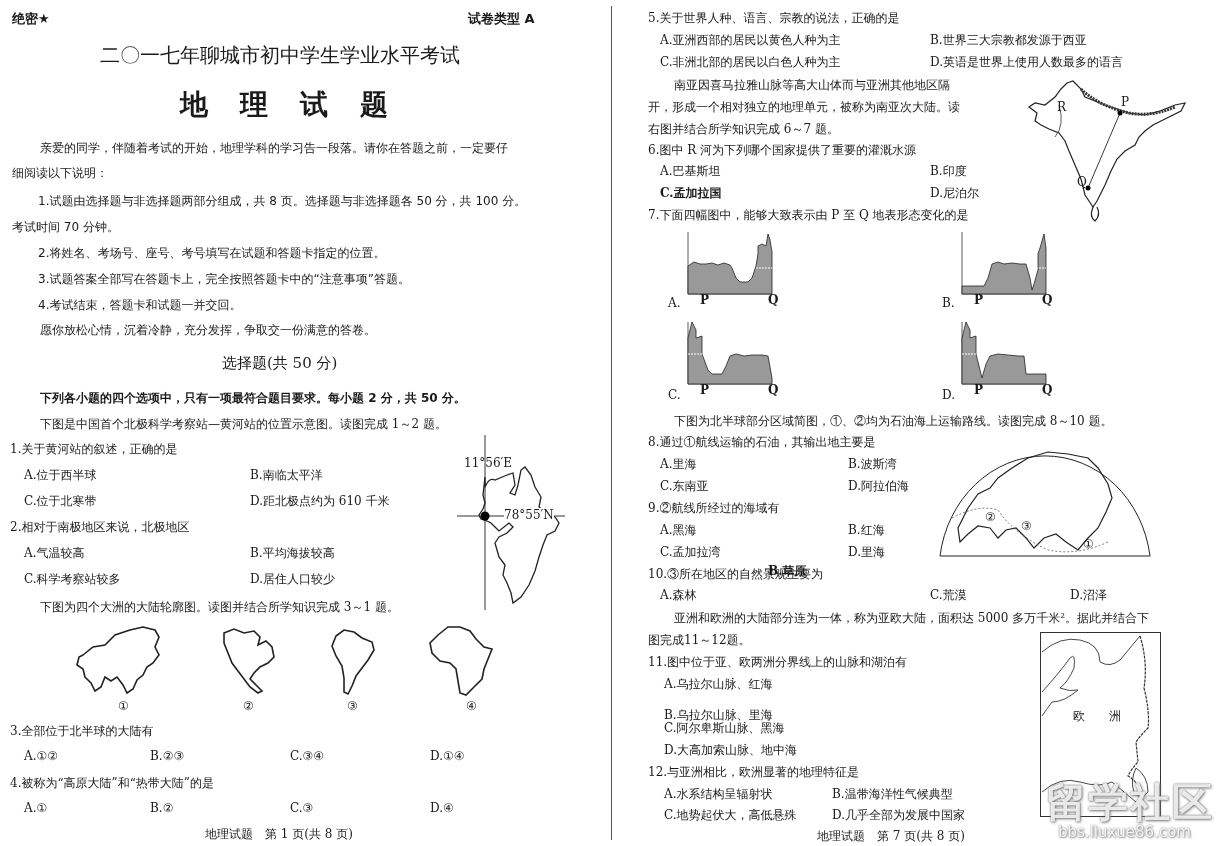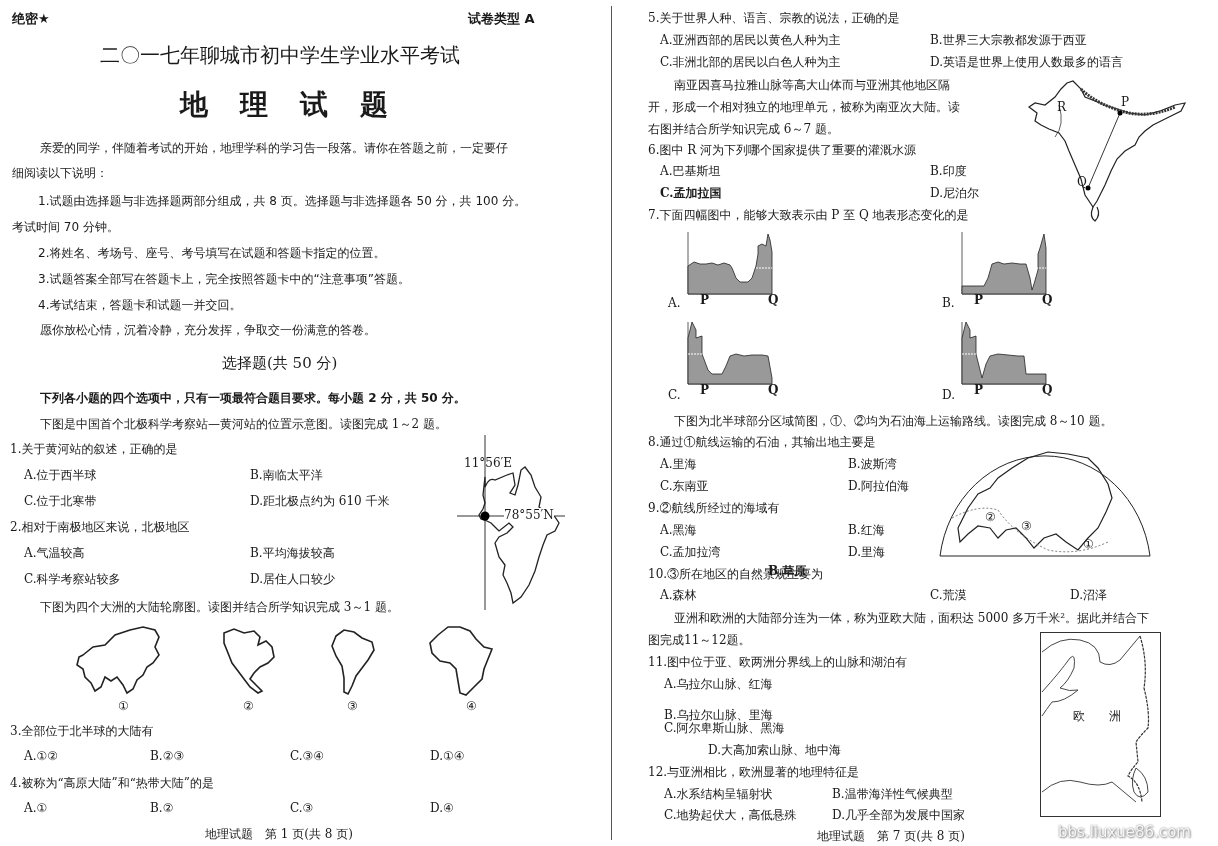--- a/index.html
+++ b/index.html
@@ -210,26 +210,27 @@
     <path d="M100,4 Q108,30 104,56 Q110,80 108,96 Q100,104 96,110 L98,130 Q92,136 88,144 Q100,150 102,170" fill="none" stroke="#333" stroke-width="1.2" stroke-dasharray="3 1"></path>
     <path d="M2,160 Q20,144 40,150 Q60,156 72,150 Q84,160 96,170" fill="none" stroke="#333" stroke-width="0.9"></path>
     <path d="M96,136 Q108,144 108,160 Q100,170 94,160 Q90,148 96,136 Z" fill="none" stroke="#333" stroke-width="0.9"></path>
   </svg>
   <div class="abs t12" style="left:1073px;top:708px;">欧　　洲</div>
 
   <div class="abs t12" style="left:648px;top:654px;">11.图中位于亚、欧两洲分界线上的山脉和湖泊有</div>
   <div class="abs t12" style="left:664px;top:676px;">A.乌拉尔山脉、红海</div>
   <div class="abs t12" style="left:664px;top:698px;margin-top:9px;">B.乌拉尔山脉、里海</div>
   <div class="abs t12" style="left:664px;top:720px;">C.阿尔卑斯山脉、黑海</div>
-  <div class="abs t12" style="left:664px;top:742px;margin-left:44px;">D.大高加索山脉、地中海</div>
+  <div class="abs t12" style="left:664px;top:742px;">D.大高加索山脉、地中海</div>
 
   <div class="abs t12" style="left:648px;top:764px;">12.与亚洲相比，欧洲显著的地理特征是</div>
   <div class="abs t12" style="left:664px;top:786px;">A.水系结构呈辐射状</div>
   <div class="abs t12" style="left:832px;top:786px;">B.温带海洋性气候典型</div>
   <div class="abs t12" style="left:664px;top:807px;">C.地势起伏大，高低悬殊</div>
   <div class="abs t12" style="left:832px;top:807px;">D.几乎全部为发展中国家</div>
 
   <div class="abs t12" style="left:817px;top:828px;">地理试题　第 7 页(共 8 页)</div>
 </div>
 
 <div class="wm">
+  <div class="wm-big">留学社区</div>
   <div class="wm-url">bbs.liuxue86.com</div>
 </div>
 
 </body></html>

